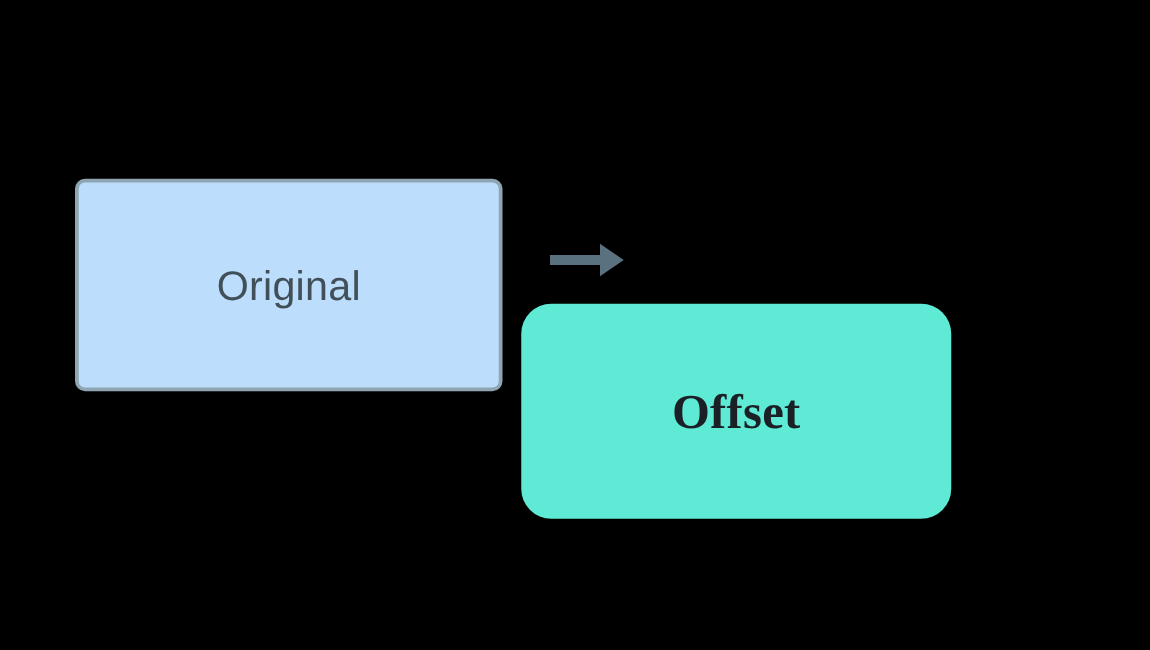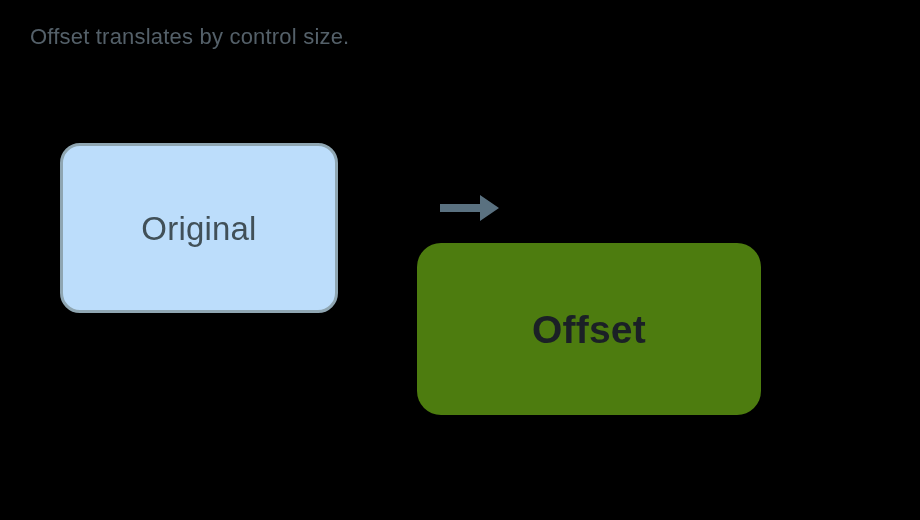--- a/index.html
+++ b/index.html
@@ -27,26 +27,26 @@
     letter-spacing: 0.2px;
     color: #546069;
     white-space: nowrap;
   }
 
   
   #original-box {
     position: absolute;
     left: 60px;
     top: 143px;
-    width: 278px;
+    width: 342px;
     height: 170px;
     box-sizing: border-box;
     background: #bcddfb;
     border: 3px solid #8fa6b2;
-    border-radius: 20px;
+    border-radius: 8px;
     display: flex;
     align-items: center;
     justify-content: center;
   }
   #original-label {
     font-size: 33px;
     font-weight: 400;
     color: #415058;
     letter-spacing: 0.2px;
     line-height: 1;
@@ -62,25 +62,26 @@
   }
 
   
   #offset-box {
     position: absolute;
     left: 417px;
     top: 243px;
     width: 344px;
     height: 172px;
     box-sizing: border-box;
-    background: #4d7c0f;
+    background: #5eead4;
     border-radius: 24px;
     display: flex;
     align-items: center;
     justify-content: center;
+    font-family: Liberation Serif, serif;
   }
   #offset-label {
     font-size: 39px;
     font-weight: 700;
     color: #1b2026;
     letter-spacing: 0.2px;
     line-height: 1;
   }
 
   
@@ -95,21 +96,20 @@
     color: #525e67;
     letter-spacing: 0.2px;
     white-space: nowrap;
   }
 </style>
 </head>
 <body>
 
 <div id="stage">
 
-  <div id="title">Offset translates by control size.</div>
 
   <div id="original-box">
     <span id="original-label">Original</span>
   </div>
 
   <div id="arrow">
     <svg width="64" height="30" viewBox="0 0 64 30" aria-hidden="true">
       <path d="M2 11 L42 11 L42 2 L61 15 L42 28 L42 19 L2 19 Z" fill="#5a7180"></path>
     </svg>
   </div>

